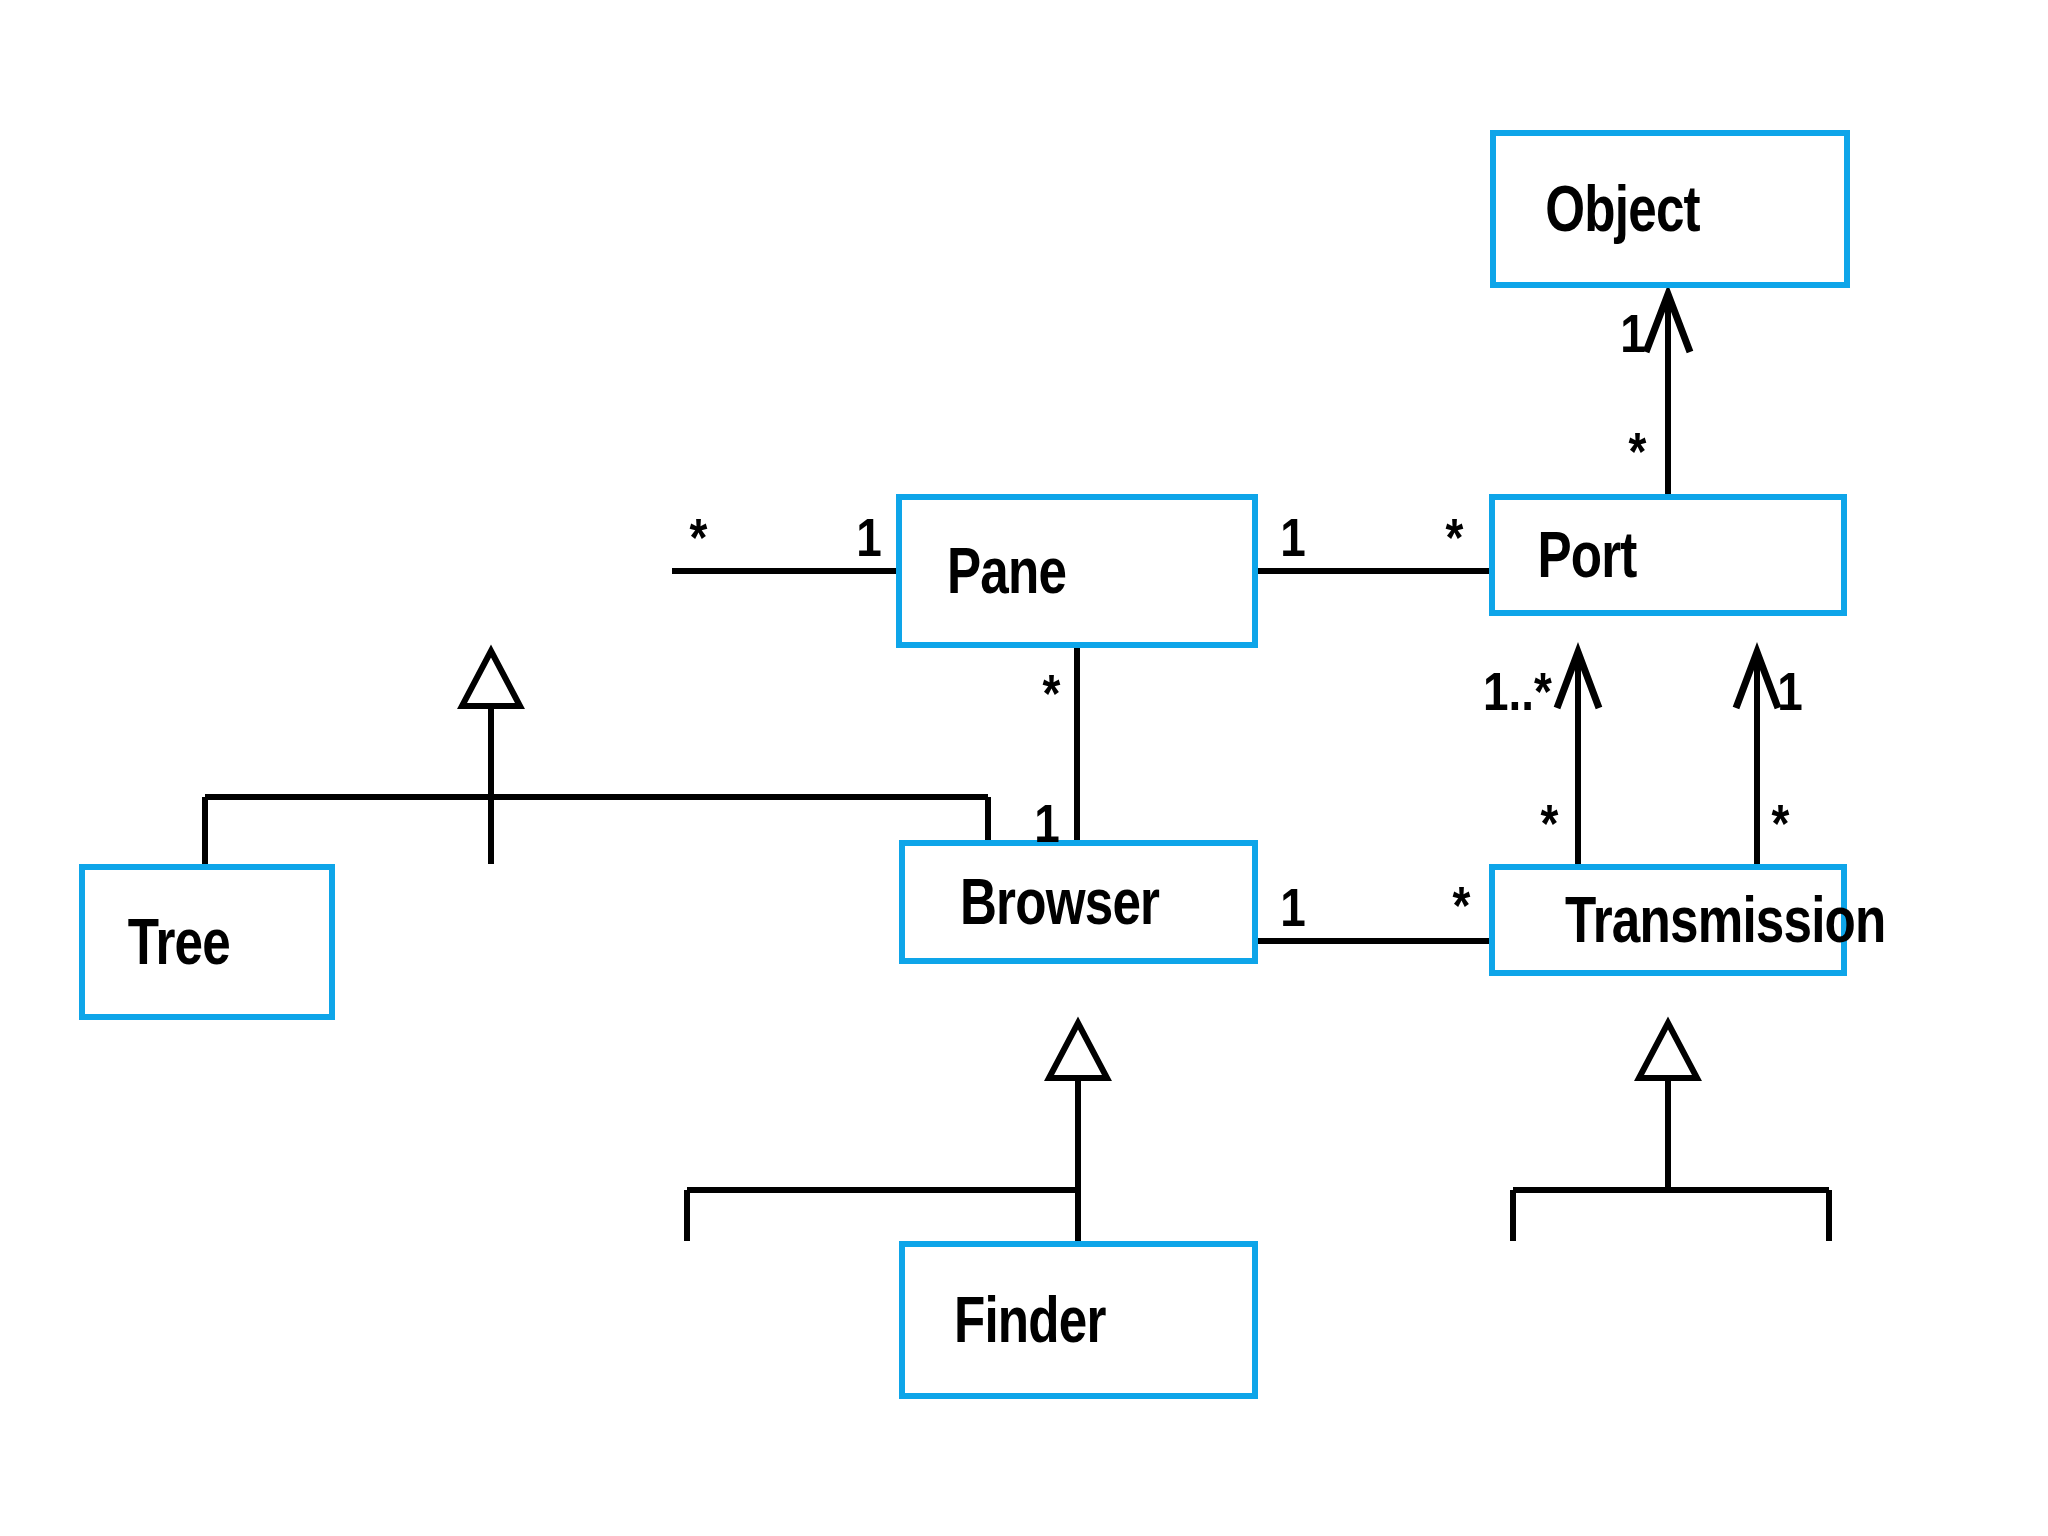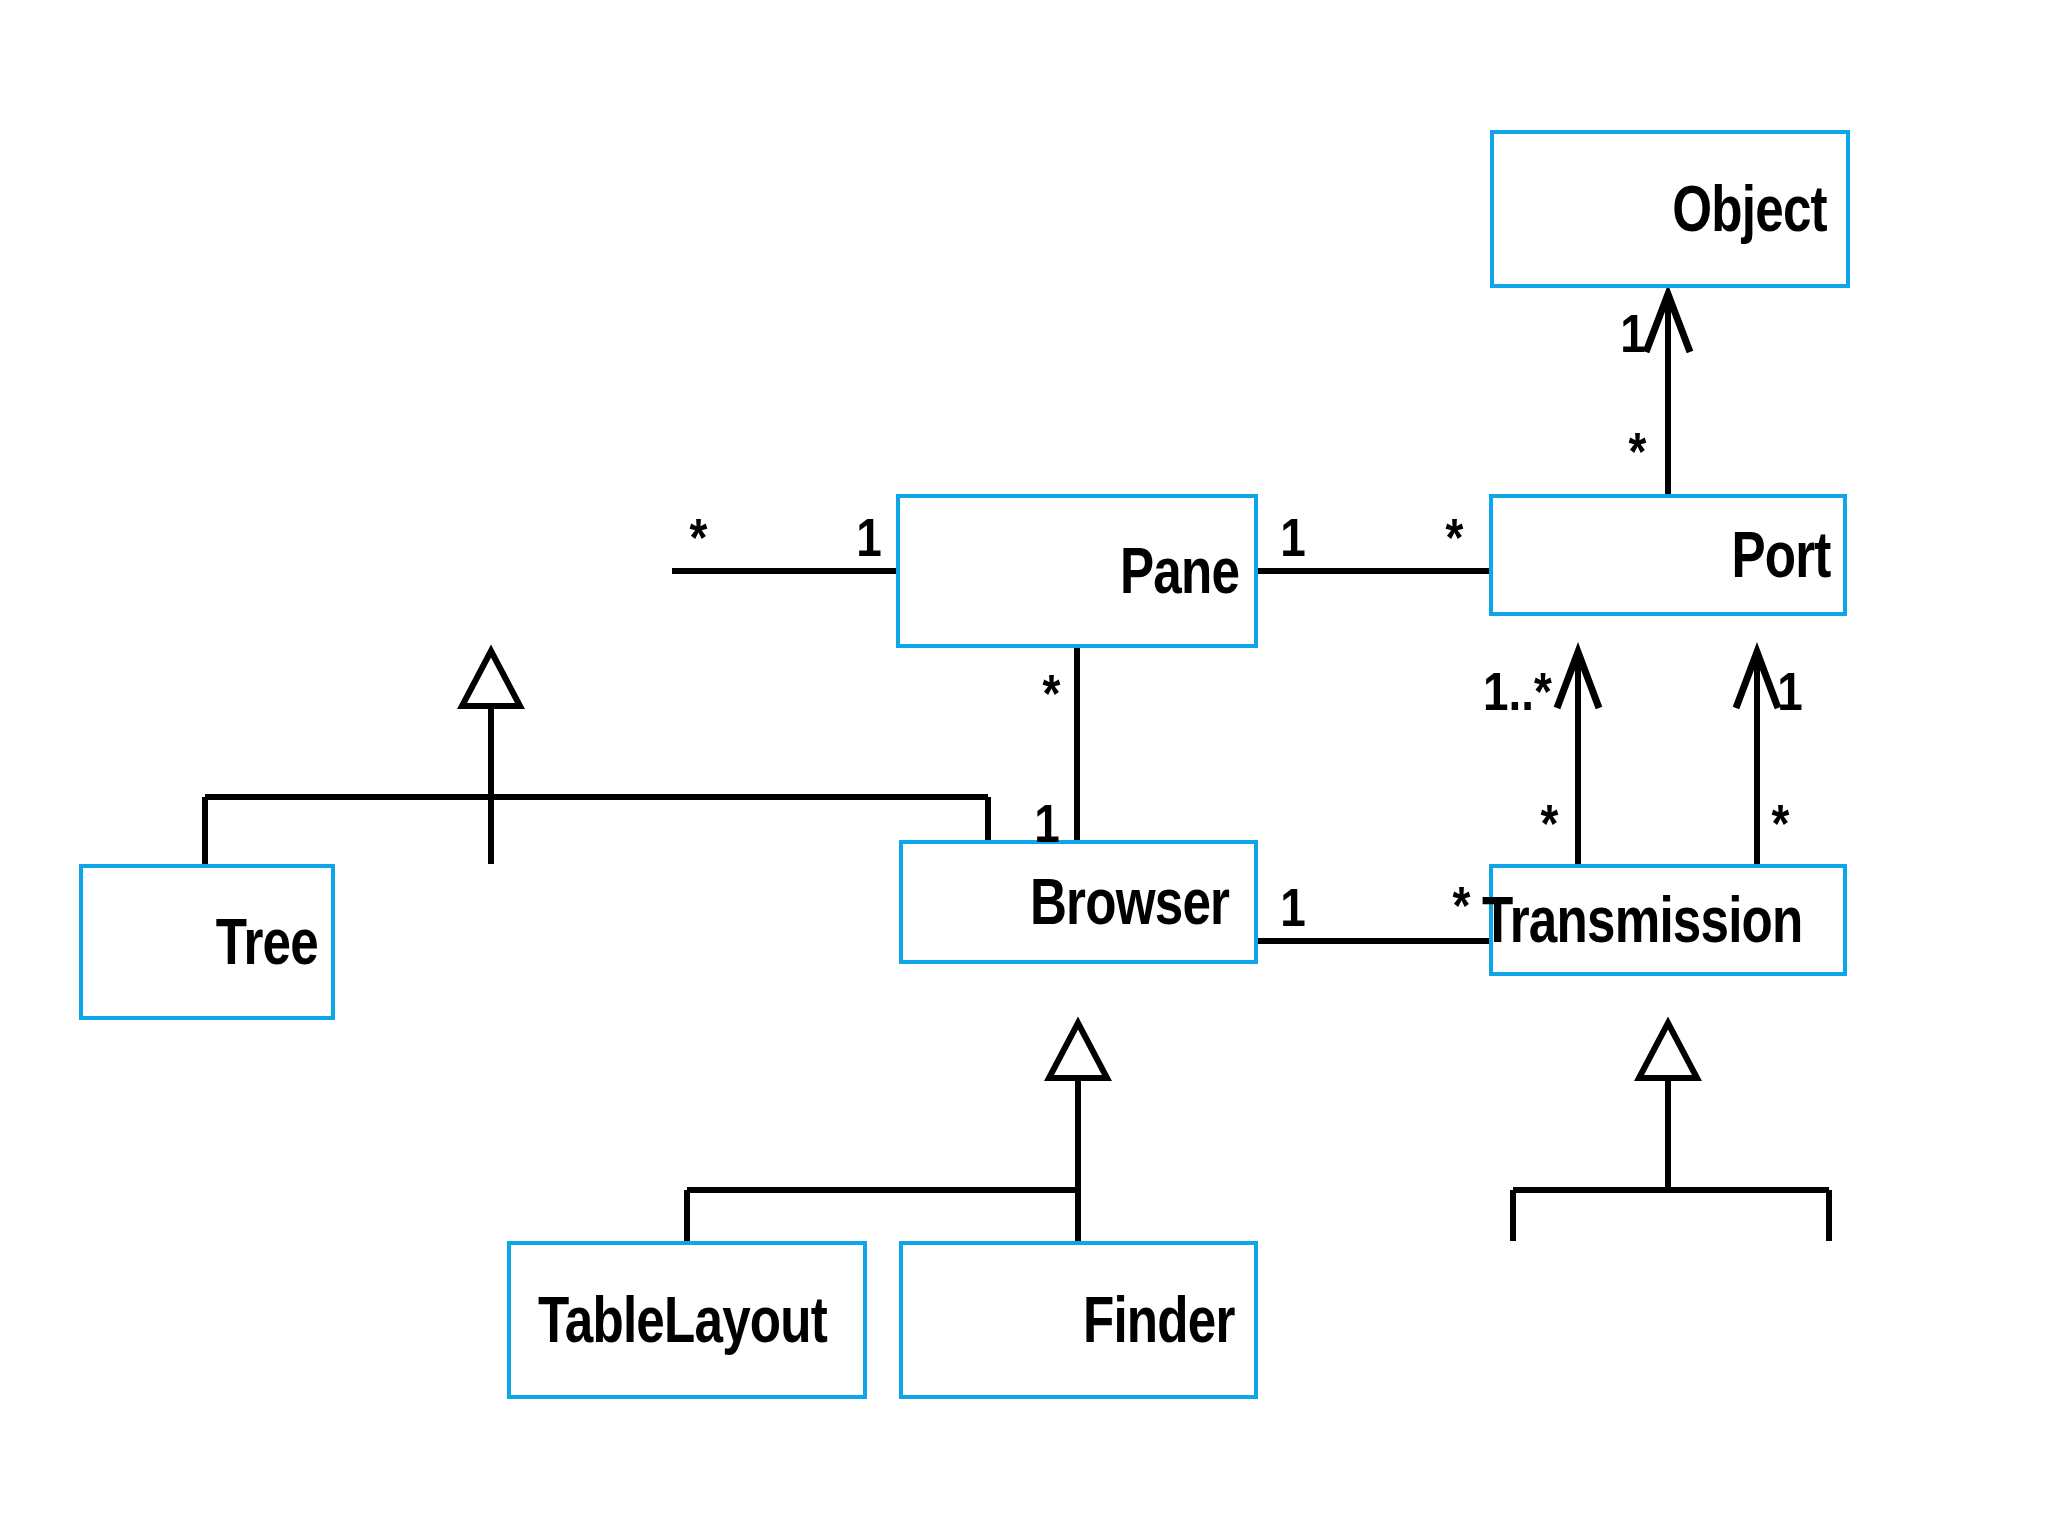--- a/index.html
+++ b/index.html
@@ -2,22 +2,22 @@
 <html><head>
 <meta charset="utf-8">
 <style>
   html,body{margin:0;padding:0;background:#fff;}
   #canvas{
     position:relative;width:2048px;height:1536px;background:#ffffff;
     font-family:"Liberation Sans","DejaVu Sans",sans-serif;overflow:hidden;
   }
   #wires{position:absolute;left:0;top:0;width:2048px;height:1536px;}
   .cls{
-    position:absolute;box-sizing:border-box;border:4px solid #0ea5e9;background:#fff;
-    display:flex;align-items:center;justify-content:flex-end;padding-left:30px;
+    position:absolute;box-sizing:border-box;border:6px solid #0ea5e9;background:#fff;
+    display:flex;align-items:center;justify-content:flex-start;padding-left:30px;
   }
   .cls-t{
     font-size:64px;font-weight:bold;color:#000;white-space:nowrap;
     transform:scaleX(0.80);transform-origin:center;letter-spacing:-1px;
   }
   .mult{
     position:absolute;font-size:54px;font-weight:bold;color:#000;line-height:1;
     white-space:nowrap;
   }
   .mult>span{display:inline-block;transform:scaleX(0.85);transform-origin:center;}
@@ -73,23 +73,20 @@
   </div>
   <div class="cls" style="left:79px;top:864px;width:256px;height:156px">
     <span class="cls-t">Tree</span>
   </div>
   <div class="cls" style="left:899px;top:840px;width:359px;height:124px">
     <span class="cls-t">Browser</span>
   </div>
   <div class="cls" style="left:1489px;top:864px;width:358px;height:112px">
     <span class="cls-t">Transmission</span>
   </div>
-  <div class="cls" style="left:507px;top:1241px;width:360px;height:158px">
-    <span class="cls-t">TableLayout</span>
-  </div>
   <div class="cls" style="left:899px;top:1241px;width:359px;height:158px">
     <span class="cls-t">Finder</span>
   </div>
 
   <div class="mult ta-r" style="left:1548px;top:306px;width:100px">
     <span>1</span></div>
   <div class="mult ta-r" style="left:1548px;top:424px;width:100px">
     <span>*</span></div>
 
   <div class="mult ta-l" style="left:688px;top:510px;width:80px">

